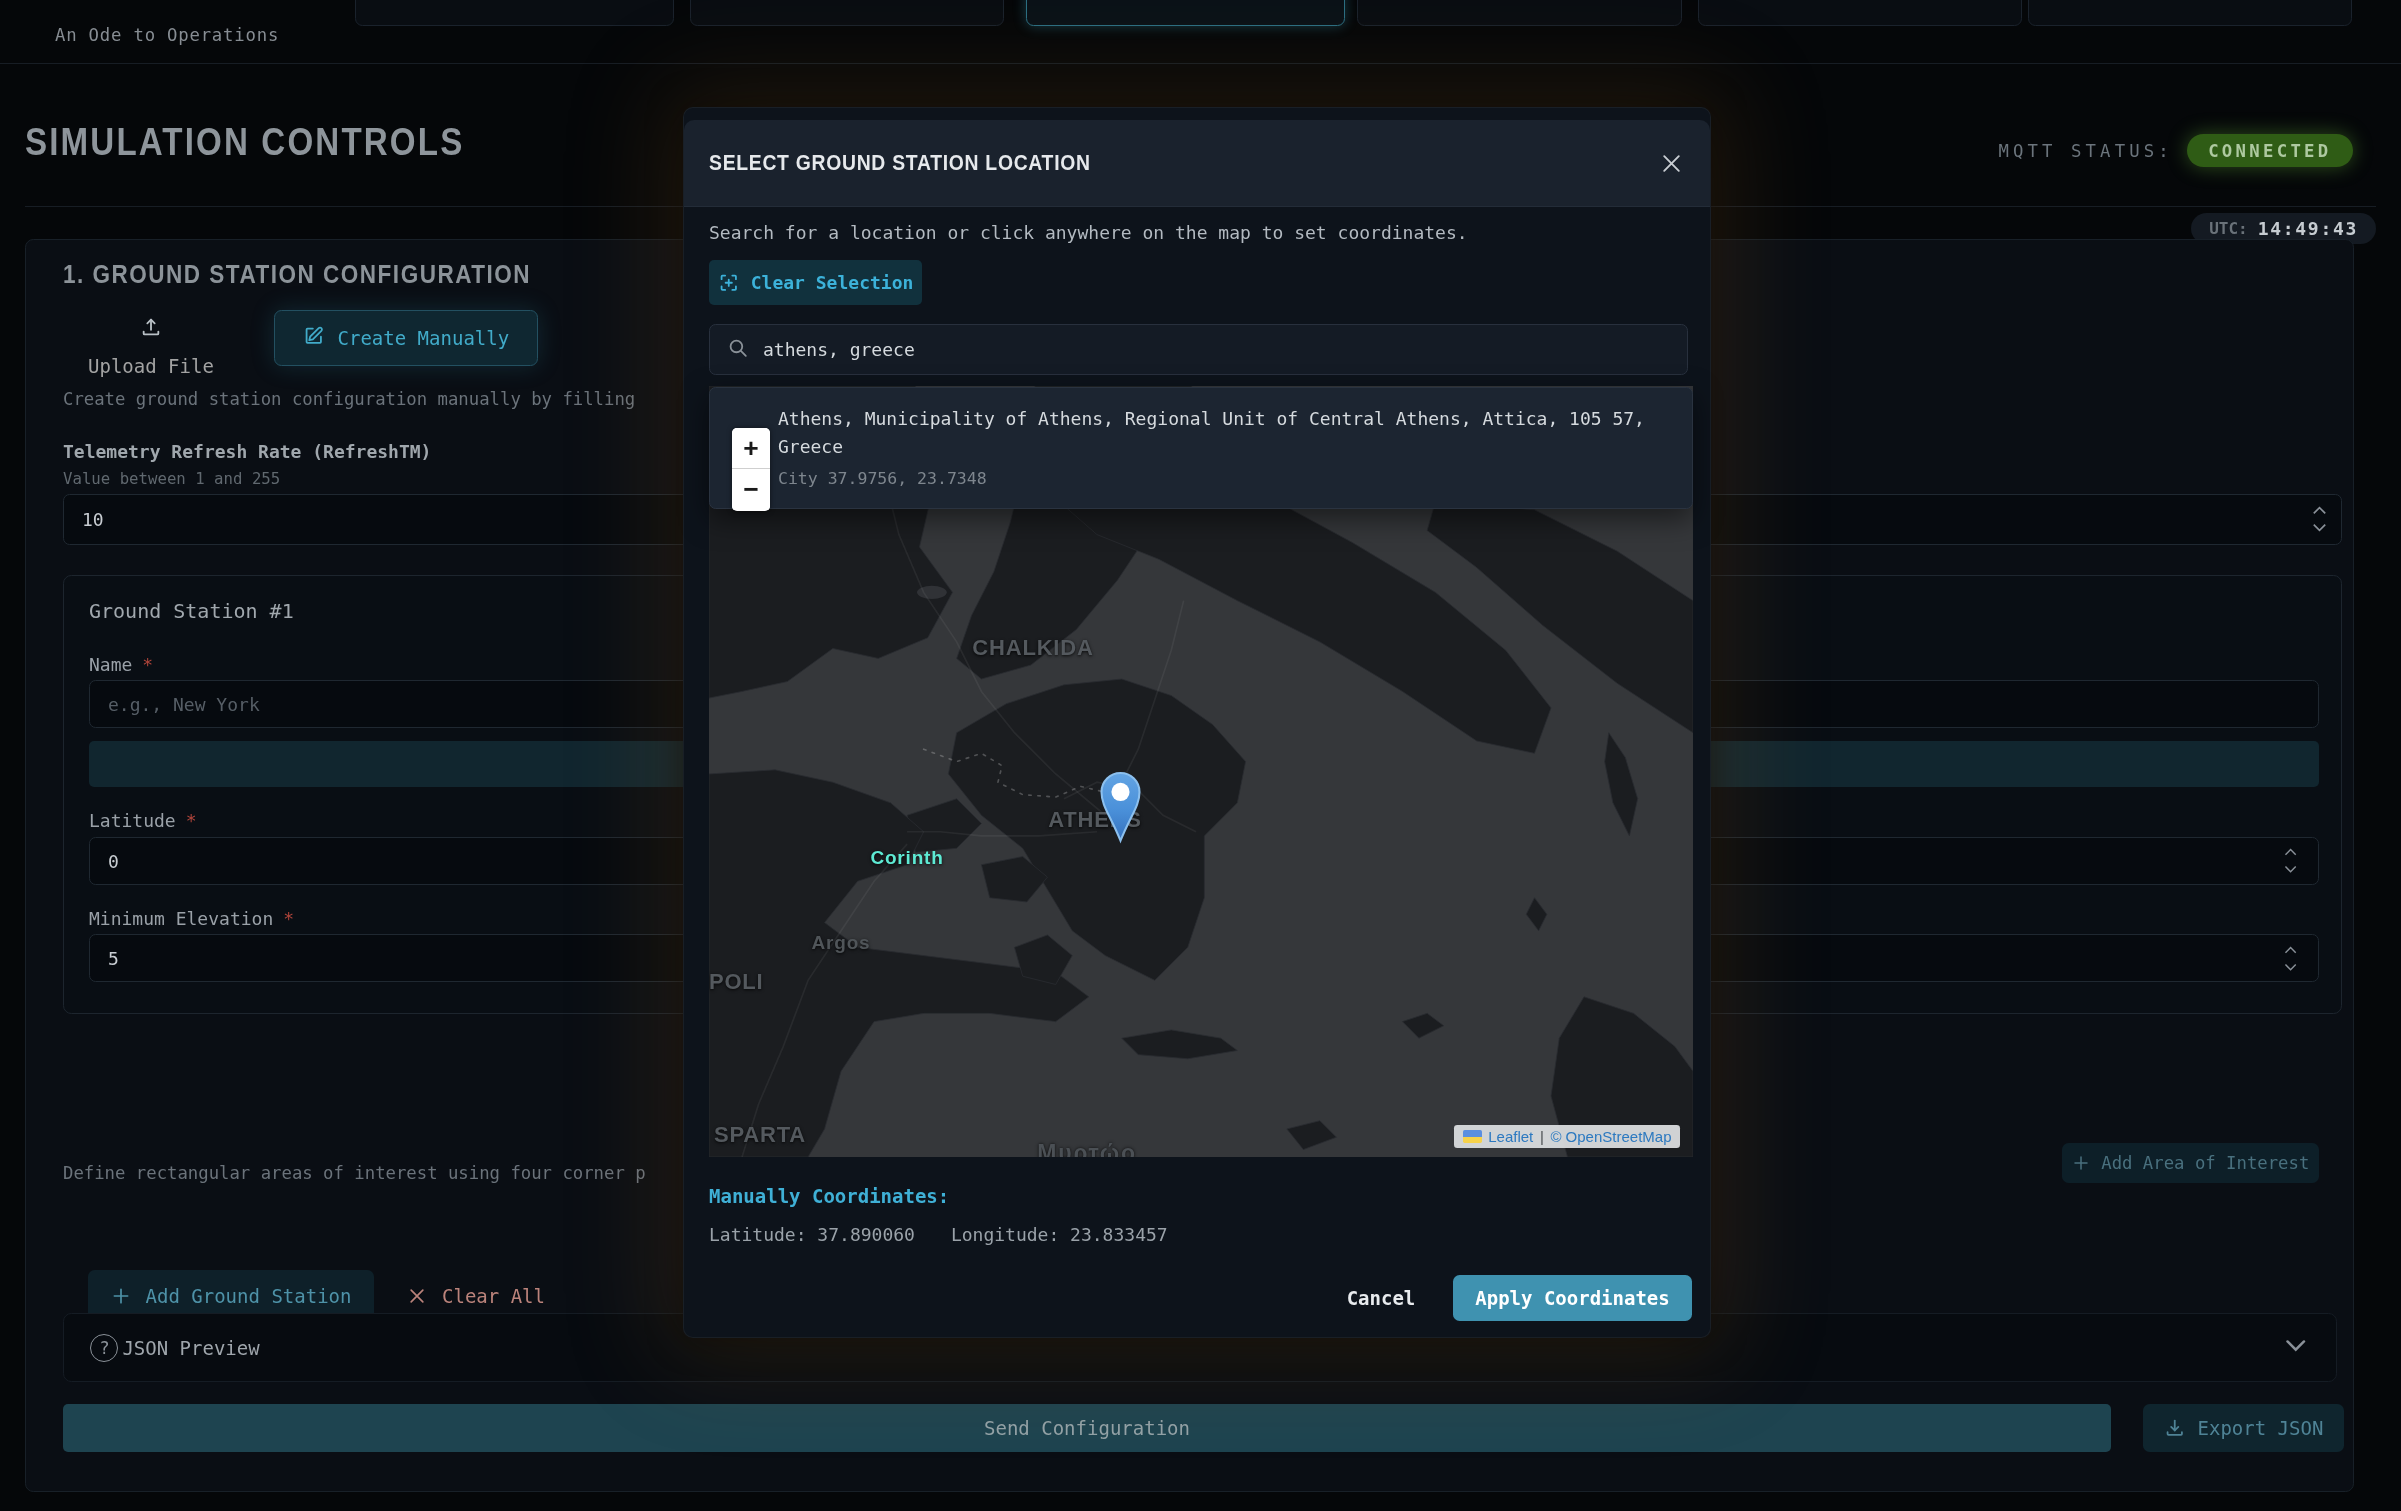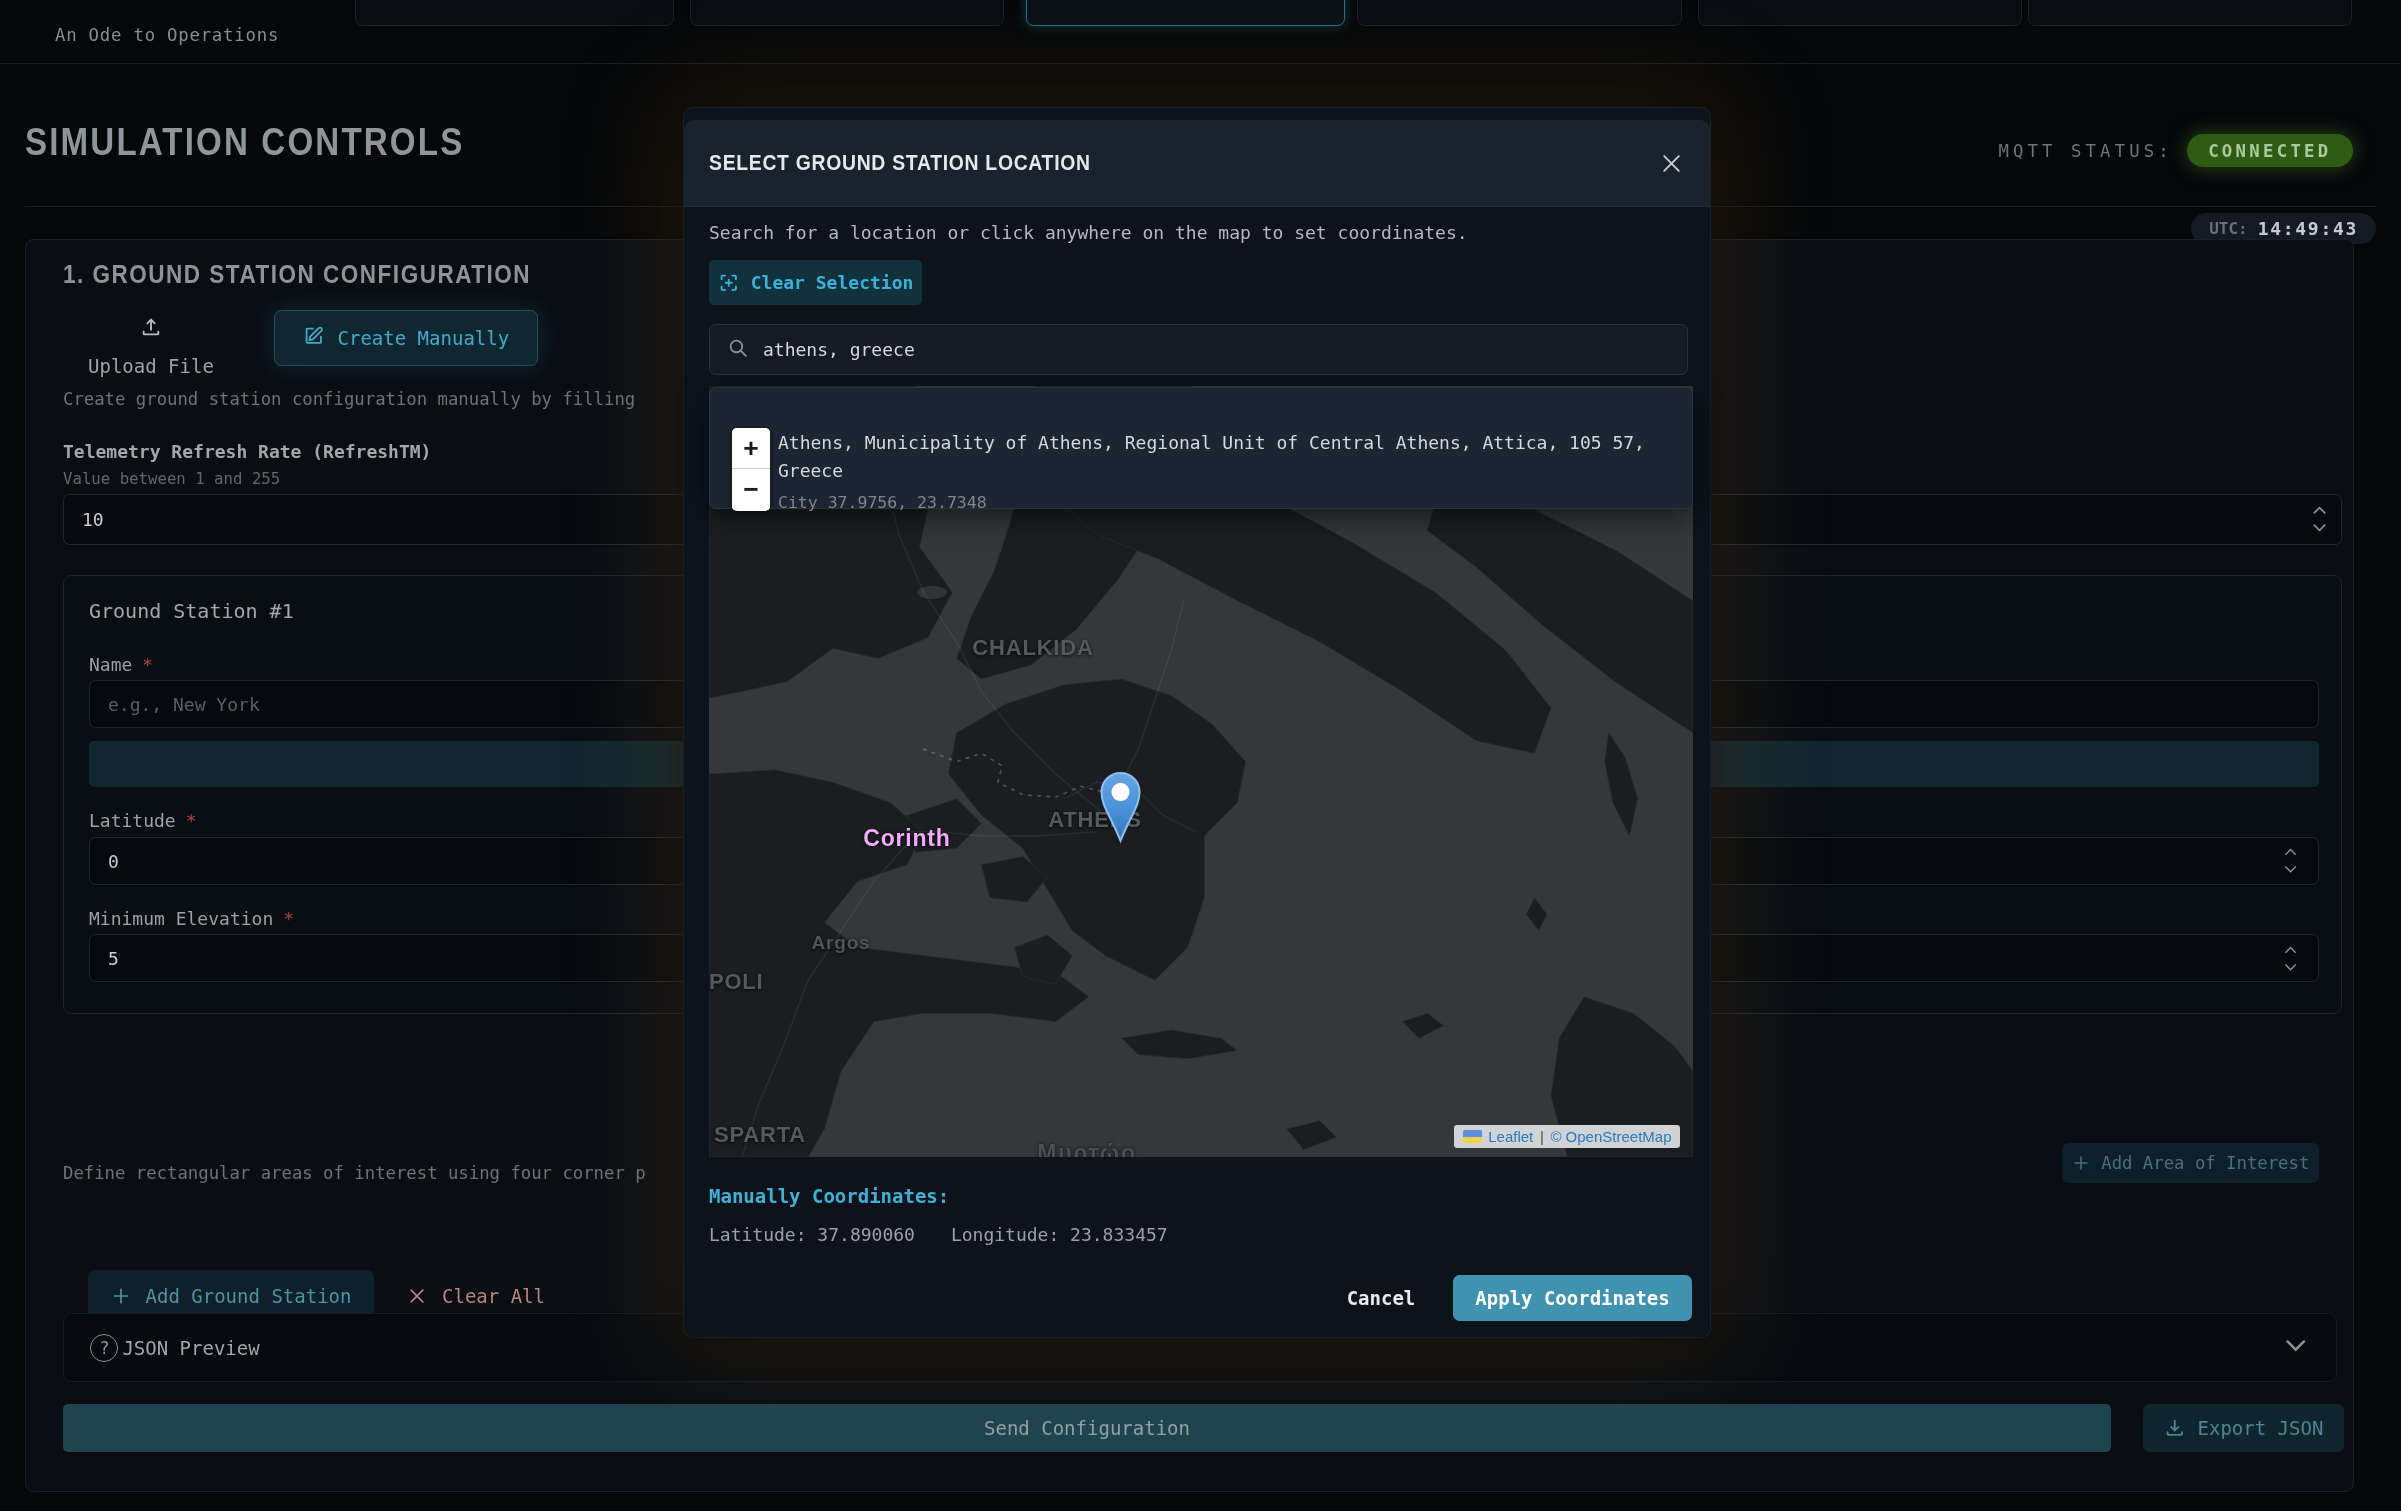--- a/index.html
+++ b/index.html
@@ -96,21 +96,21 @@
   #search-icon { margin-left:16.5px; color:#8a9198; flex:0 0 auto; }
   #search-input { flex:1; height:100%; background:transparent; border:none; outline:none; color:#d5dade;
     font-size:18px; font-family:"DejaVu Sans Mono", monospace; padding:0 15px; }
   
   #map-wrap { position:absolute; left:25px; top:278px; width:984px; height:771px; background:#35373a; overflow:hidden; }
   #map-svg { position:absolute; left:0; top:0; z-index:1; }
   .maplabel { position:absolute; z-index:2; color:#54595e; font-weight:bold; text-shadow:0 0.8px 3.3px rgba(0,0,0,.85);
     font-family:"Liberation Sans", sans-serif; transform:translate(-50%,-50%); letter-spacing:0.8px; white-space:nowrap; }
   #lbl-chalkida { left:324px; top:262px; font-size:22px; }
   #lbl-athens   { left:386px; top:434px; font-size:22px; }
-  #lbl-corinth  { left:198px; top:452px; font-size:23px; color:#f0abfc; }
+  #lbl-corinth  { left:198px; top:472px; font-size:19px; color:#5eead4; }
   #lbl-argos    { left:132px; top:557px; font-size:19px; color:#505559; }
   #lbl-tripoli  { left:8.3px;  top:596px; font-size:22px; }
   #lbl-sparta   { left:51px;  top:749px; font-size:22px; }
   #lbl-myrtoo   { left:378px; top:767px; font-size:23px; color:#4b5055; letter-spacing:1.7px; }
   #marker { position:absolute; left:385px; top:382px; z-index:5; }
   #zoomctl { position:absolute; left:23px; top:42px; width:38px; height:83px; background:#fff; border-radius:5px;
     overflow:hidden; z-index:30; box-shadow:0 0.8px 5px rgba(0,0,0,.5); }
   .zbtn { width:100%; height:41px; background:#fff; border:none; font-size:26.4px; font-weight:bold; color:#1a1a1a;
     cursor:pointer; font-family:"Liberation Sans", sans-serif; line-height:1; }
   #zoom-in { border-bottom:0.8px solid #cfcfcf; }
@@ -118,21 +118,21 @@
     border-radius:3.3px; display:flex; align-items:center; gap:6.6px; padding:0 8.3px; z-index:6;
     font-family:"Liberation Sans", sans-serif; font-size:15px; }
   #ua-flag { width:19px; height:13.2px; border-radius:1.7px; overflow:hidden; display:flex; flex-direction:column; }
   #ua-flag .b { flex:1; background:#5b8fe0; } #ua-flag .y { flex:1; background:#f6d24b; }
   .attr-link { color:#2c79c0; text-decoration:none; cursor:pointer; }
   .attr-sep { color:#4a4e52; }
   
   #result-box { position:absolute; left:25px; top:279px; width:984px; height:122px; background:#1c2531;
     border:0.8px solid #2a3340; border-radius:6.6px; z-index:20; cursor:pointer;
     box-shadow:0 10px 28px rgba(0,0,0,.5); padding:16.5px 23px 0 68px; }
-  #result-line { font-size:18px; line-height:28px; color:#d5dade;margin-top:24px; }
+  #result-line { font-size:18px; line-height:28px; color:#d5dade; }
   #result-meta { margin-top:8.3px; font-size:16.5px; color:#7e868e; }
   
   #sel-label { position:absolute; left:25px; top:1077px; font-size:19px; font-weight:bold; color:#3fb0d6; }
   #sel-coords { position:absolute; left:25px; top:1116px; font-size:18px; color:#9aa2a9; display:flex; gap:36px; }
   #cancel-btn { position:absolute; left:635px; top:1167px; width:124px; height:46px; background:transparent;
     border:none; color:#e8ebee; font-size:19px; font-weight:bold; cursor:pointer; font-family:inherit; }
   #apply-btn { position:absolute; left:769px; top:1167px; width:239px; height:46px; background:#3f92b0;
     border:none; border-radius:6.6px; color:#fff; font-size:19px; font-weight:bold; cursor:pointer; font-family:inherit; }
 </style>
 </head>

